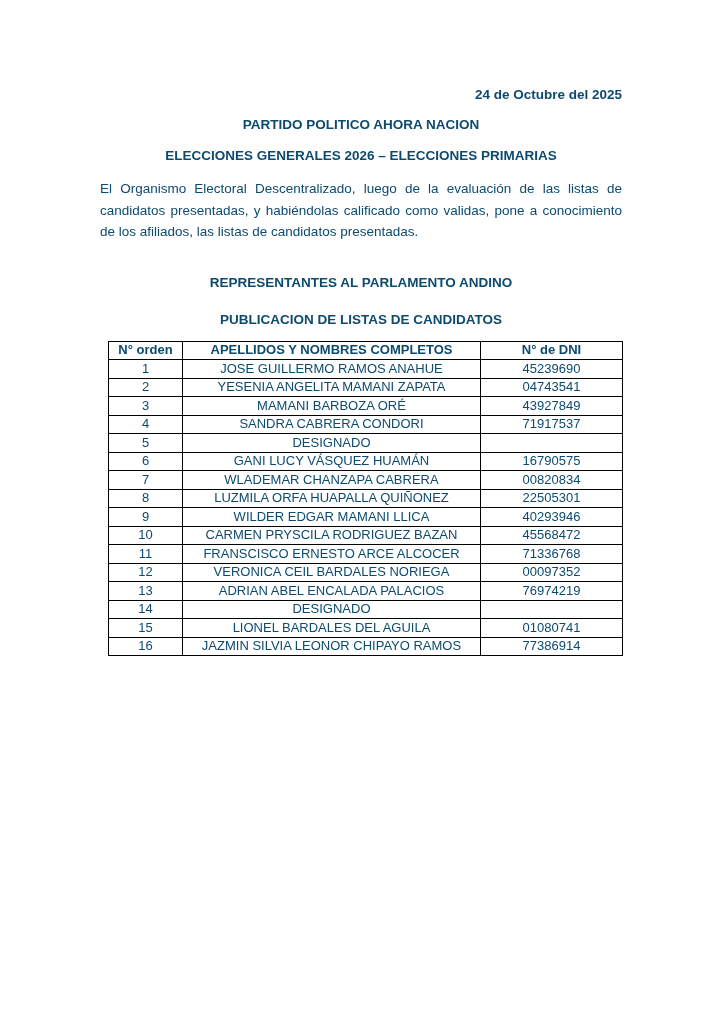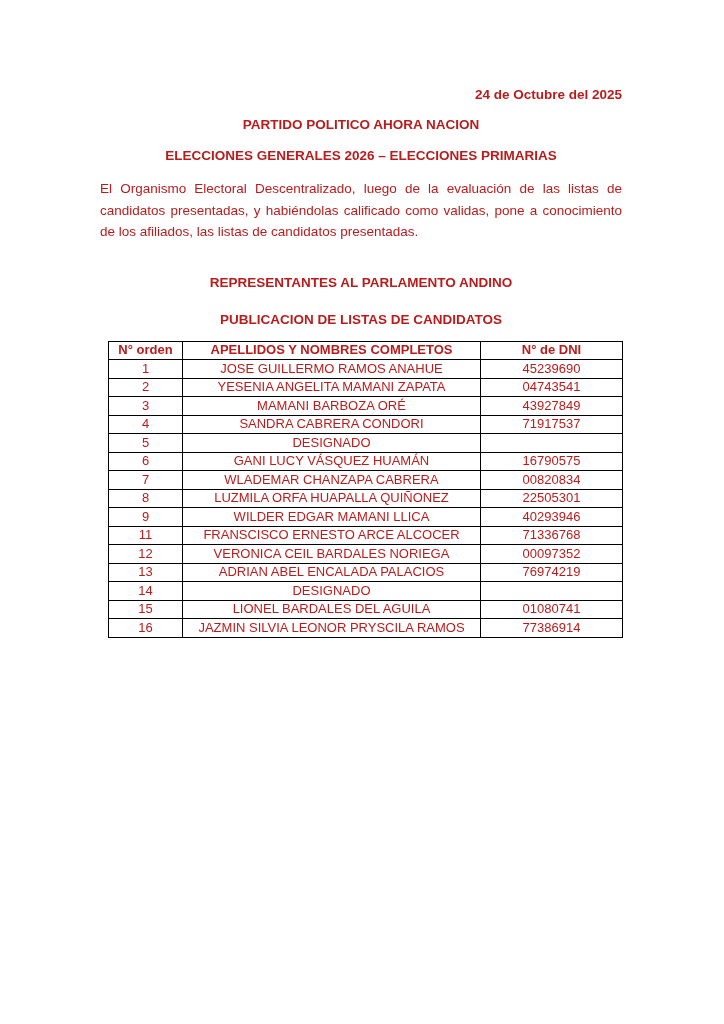--- a/index.html
+++ b/index.html
@@ -6,21 +6,21 @@
     margin: 0;
     padding: 0;
     background: #ffffff;
   }
   .page {
     position: relative;
     width: 724px;
     height: 816px;
     background: #ffffff;
     font-family: "Liberation Sans", "DejaVu Sans", sans-serif;
-    color: #b91c1c;
+    color: #0c4a6e;
     box-sizing: border-box;
     padding: 87px 102px 2px 100px;
     overflow: hidden;
   }
   .date {
     font-size: 13.5px;
     font-weight: bold;
     text-align: right;
     line-height: 16px;
   }
@@ -138,20 +138,25 @@
           <td class="orden">8</td>
           <td class="nombre">LUZMILA ORFA HUAPALLA QUIÑONEZ</td>
           <td class="dni">22505301</td>
         </tr>
         <tr>
           <td class="orden">9</td>
           <td class="nombre">WILDER EDGAR MAMANI LLICA</td>
           <td class="dni">40293946</td>
         </tr>
         <tr>
+          <td class="orden">10</td>
+          <td class="nombre">CARMEN PRYSCILA RODRIGUEZ BAZAN</td>
+          <td class="dni">45568472</td>
+        </tr>
+        <tr>
           <td class="orden">11</td>
           <td class="nombre">FRANSCISCO ERNESTO ARCE ALCOCER</td>
           <td class="dni">71336768</td>
         </tr>
         <tr>
           <td class="orden">12</td>
           <td class="nombre">VERONICA CEIL BARDALES NORIEGA</td>
           <td class="dni">00097352</td>
         </tr>
         <tr>
@@ -164,19 +169,19 @@
           <td class="nombre">DESIGNADO</td>
           <td class="dni"></td>
         </tr>
         <tr>
           <td class="orden">15</td>
           <td class="nombre">LIONEL BARDALES DEL AGUILA</td>
           <td class="dni">01080741</td>
         </tr>
         <tr>
           <td class="orden">16</td>
-          <td class="nombre">JAZMIN SILVIA LEONOR PRYSCILA RAMOS</td>
+          <td class="nombre">JAZMIN SILVIA LEONOR CHIPAYO RAMOS</td>
           <td class="dni">77386914</td>
         </tr>
       </tbody>
   </table>
 
 </div>
 
 </body></html>

